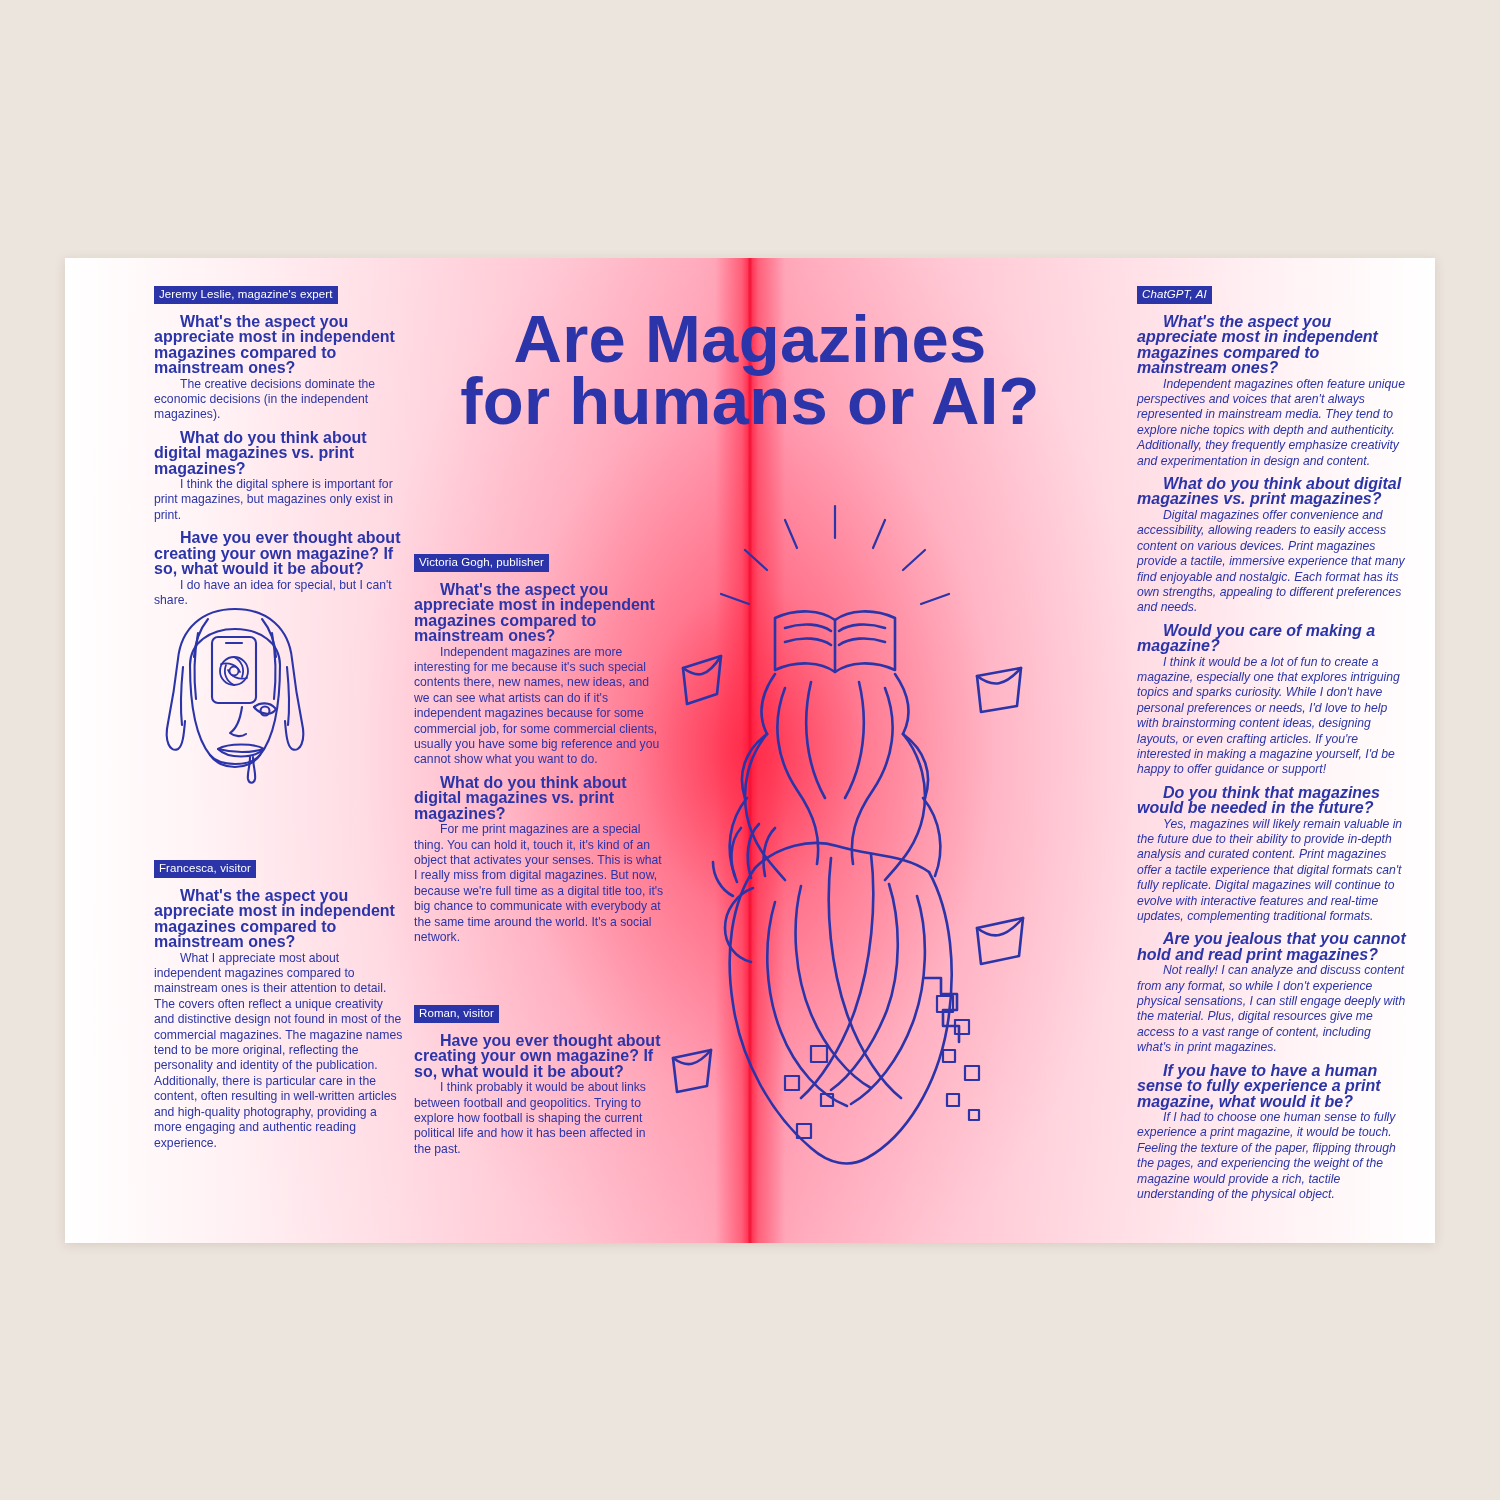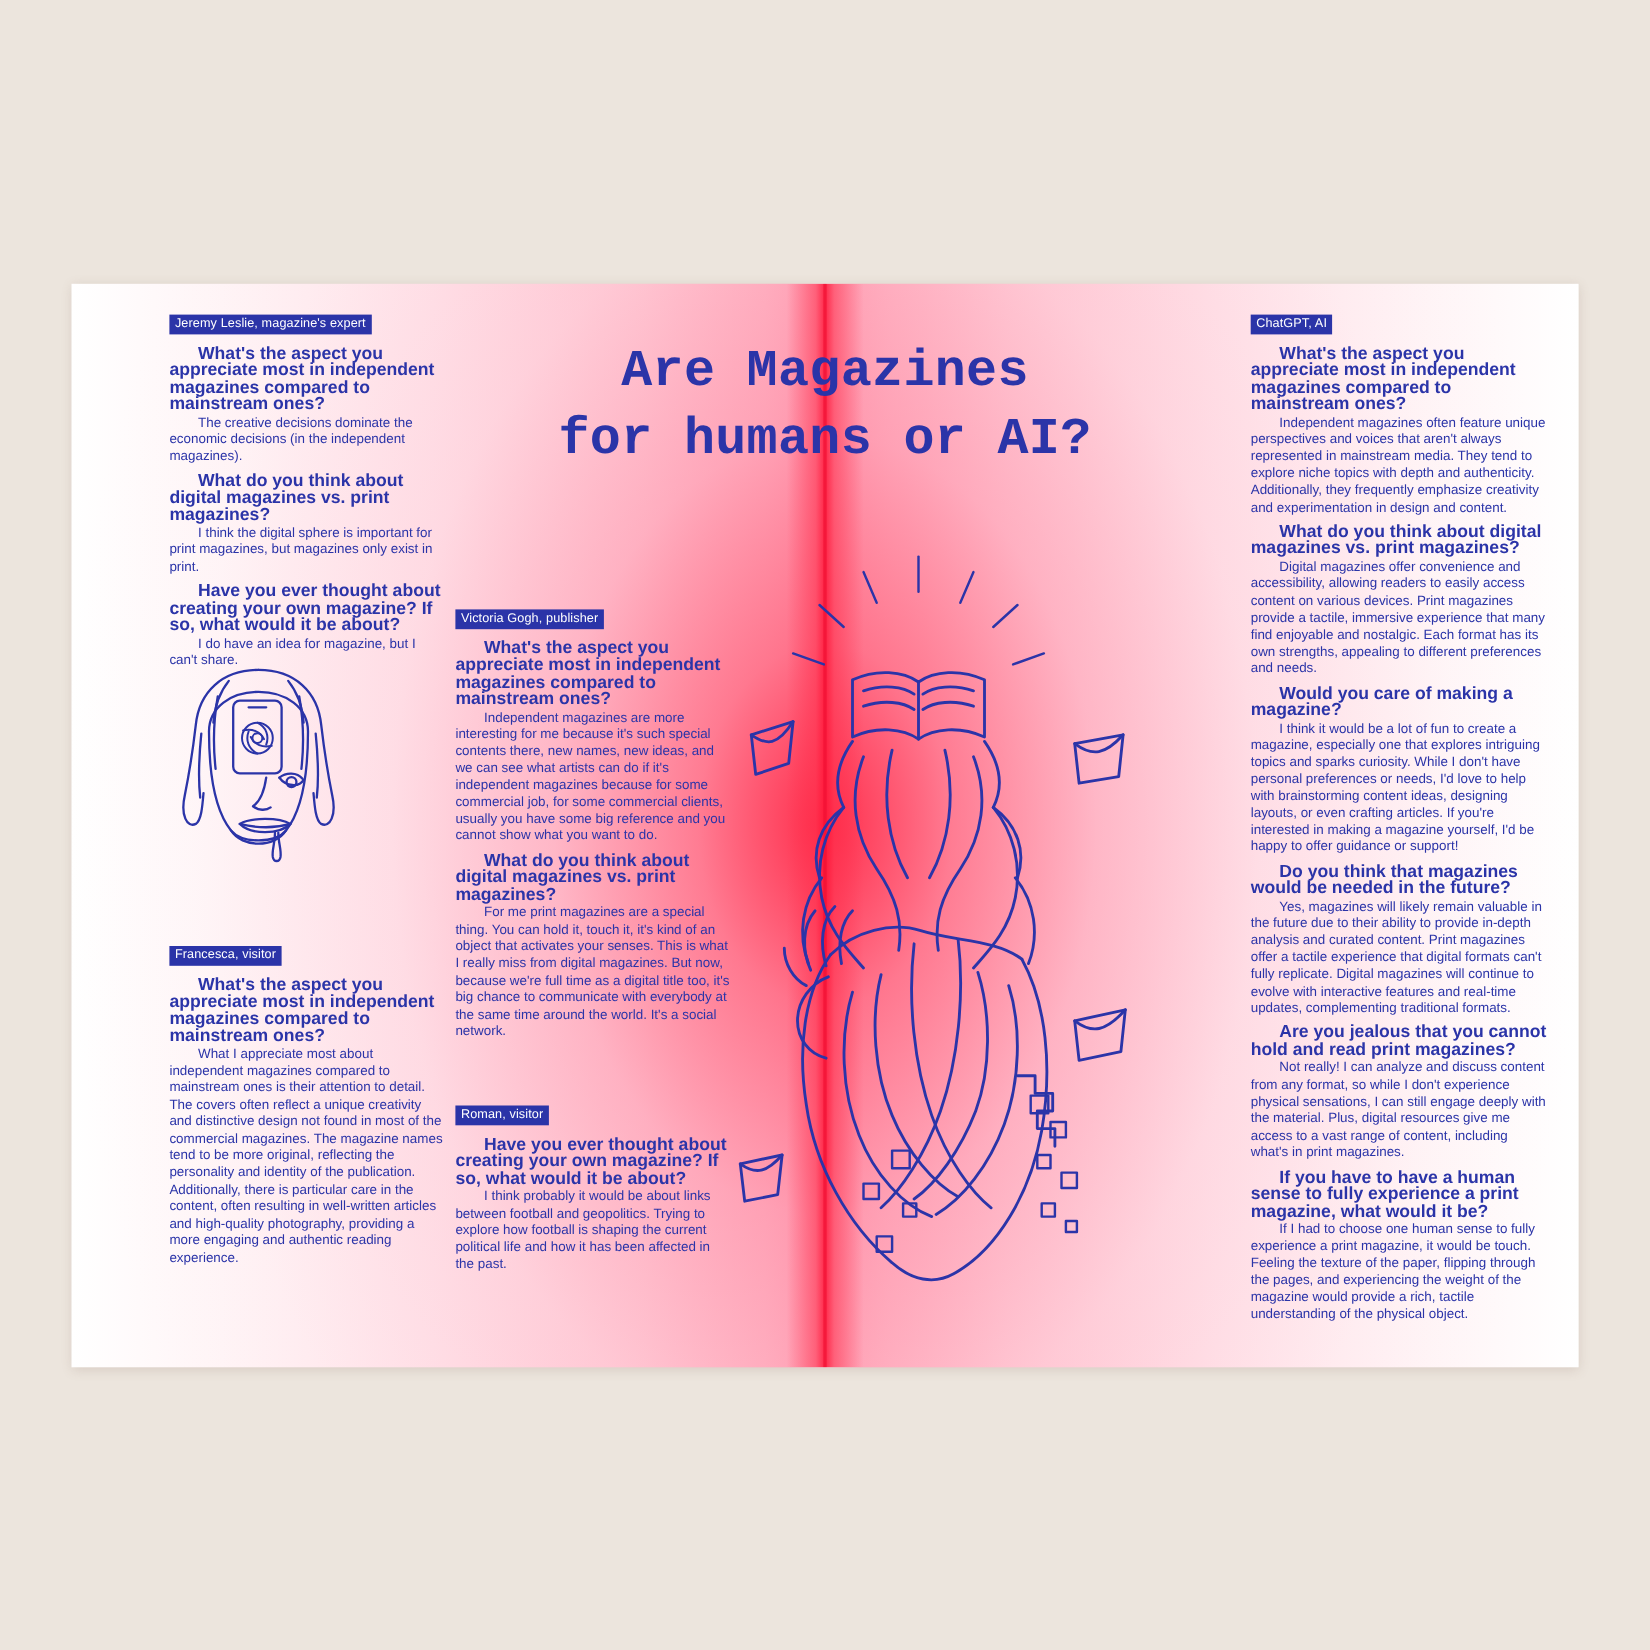--- a/index.html
+++ b/index.html
@@ -91,24 +91,24 @@
   .qa-block { margin-bottom: 0; }
 
   
   #title {
     position: absolute;
     left: 50%;
     top: 50px;
     transform: translateX(-50%);
     width: 640px;
     text-align: center;
-    font-family: Liberation Mono, monospace;
+    font-family: Liberation Sans, sans-serif;
     font-weight: bold;
     color: #2b34a8;
-    font-size: 47px;
+    font-size: 67px;
     line-height: 62px;
     letter-spacing: 0.3px;
   }
 
   
   #face { position: absolute; left: 85px; top: 345px; width: 170px; height: 200px; }
 
   
   #heart { position: absolute; left: 560px; top: 240px; width: 420px; height: 700px; }
 </style>
@@ -132,21 +132,21 @@
       <div class="qa-block">
         <p class="q">What's the aspect you appreciate most in independent magazines compared to mainstream ones?</p>
         <p class="a">The creative decisions dominate the economic decisions (in the independent magazines).</p>
       </div>
       <div class="qa-block">
         <p class="q">What do you think about digital magazines vs. print magazines?</p>
         <p class="a">I think the digital sphere is important for print magazines, but magazines only exist in print.</p>
       </div>
       <div class="qa-block">
         <p class="q">Have you ever thought about creating your own magazine? If so, what would it be about?</p>
-        <p class="a">I do have an idea for magazine, but I can't share.</p>
+        <p class="a">I do have an idea for special, but I can't share.</p>
       </div>
     </div>
 
     <div id="face">
       <svg viewBox="0 0 170 200" width="170" height="200" fill="none" stroke="#2b34a8" stroke-width="2.1" stroke-linecap="round" stroke-linejoin="round">
 
         <path d="M85 6 C52 6 31 26 28 56 C25 82 22 100 18 120 C14 138 20 150 28 146 C33 143 34 130 35 118"></path>
         <path d="M85 6 C118 6 139 26 142 56 C145 82 148 100 152 120 C156 138 150 150 142 146 C137 143 136 130 135 118"></path>
 
         <path d="M40 62 C40 40 60 26 85 26 C110 26 130 40 130 62 C130 96 126 132 110 152 C100 164 70 164 60 152 C44 132 40 96 40 62Z"></path>
@@ -286,21 +286,21 @@
         <path d="M352 178 L396 170 L392 208 L356 214 Z"></path>
         <path d="M352 430 L398 420 L394 458 L356 466 Z"></path>
         <path d="M48 560 L86 552 L82 588 L52 594 Z"></path>
         <path d="M58 170 C72 180 82 180 96 158"></path>
         <path d="M352 178 C368 190 380 188 396 170"></path>
         <path d="M352 430 C368 442 380 440 398 420"></path>
         <path d="M48 560 C62 570 72 568 86 552"></path>
       </svg>
     </div>
 
-    <div class="col" style="left:1028px; top:26px; width:270px;">
+    <div class="col" style="left:1028px; top:26px; width:270px;font-style:italic;">
       <span class="tag">ChatGPT, AI</span>
       <div class="qa-block">
         <p class="q">What's the aspect you appreciate most in independent magazines compared to mainstream ones?</p>
         <p class="a">Independent magazines often feature unique perspectives and voices that aren't always represented in mainstream media. They tend to explore niche topics with depth and authenticity. Additionally, they frequently emphasize creativity and experimentation in design and content.</p>
       </div>
       <div class="qa-block">
         <p class="q">What do you think about digital magazines vs. print magazines?</p>
         <p class="a">Digital magazines offer convenience and accessibility, allowing readers to easily access content on various devices. Print magazines provide a tactile, immersive experience that many find enjoyable and nostalgic. Each format has its own strengths, appealing to different preferences and needs.</p>
       </div>
       <div class="qa-block">

